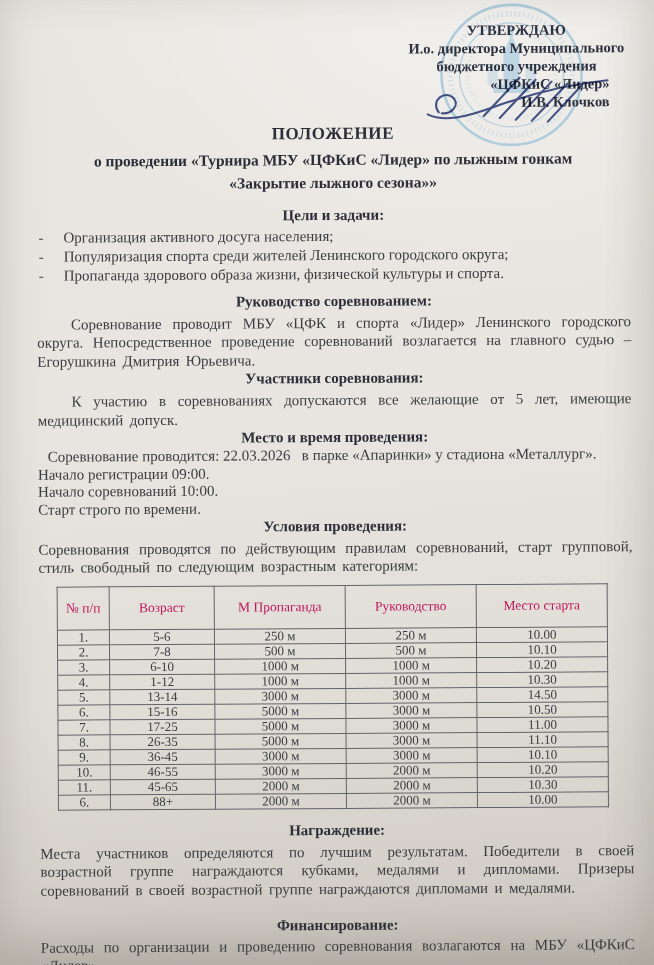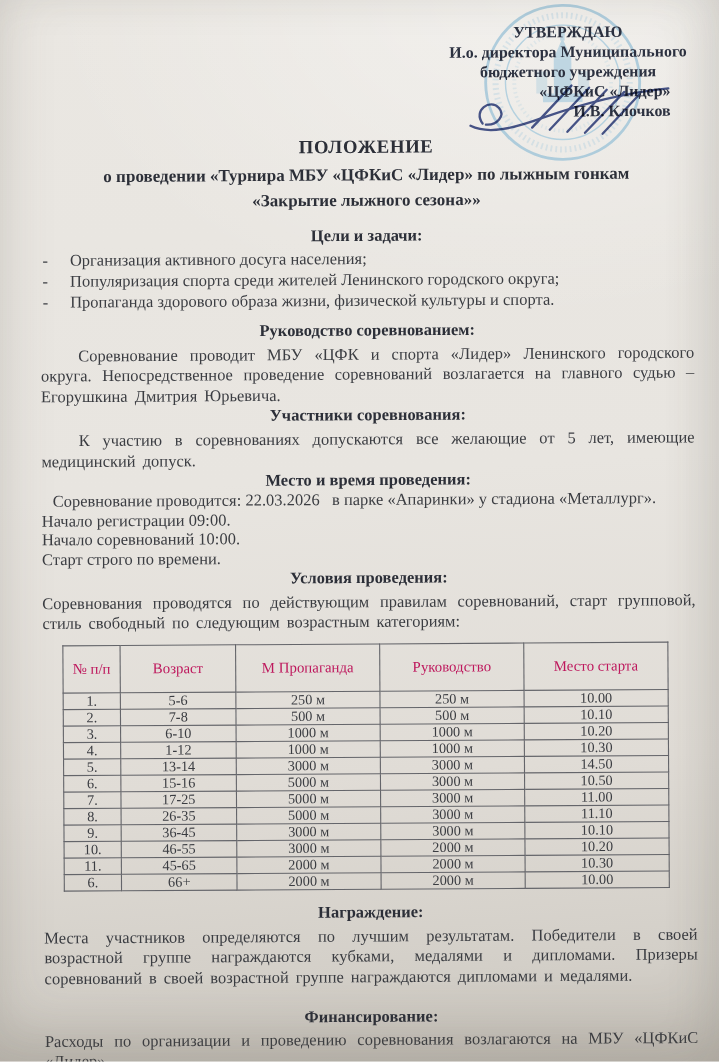--- a/index.html
+++ b/index.html
@@ -214,21 +214,21 @@
         </tr>
         <tr>
           <td>11.</td>
           <td>45-65</td>
           <td>2000 м</td>
           <td>2000 м</td>
           <td>10.30</td>
         </tr>
         <tr>
           <td>6.</td>
-          <td>66+</td>
+          <td>88+</td>
           <td>2000 м</td>
           <td>2000 м</td>
           <td>10.00</td>
         </tr>
       </tbody>
     </table>
 
     <h3 class="hd hd-award">Награждение:</h3>
     <p class="para">Места участников определяются по лучшим результатам. Победители в своей возрастной группе награждаются кубками, медалями и дипломами. Призеры соревнований в своей возрастной группе награждаются дипломами и медалями.</p>
 

